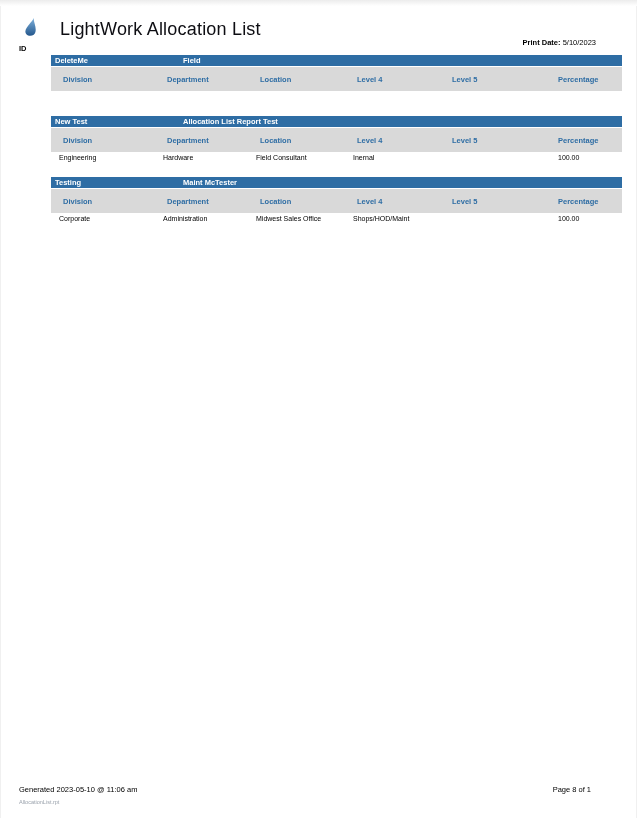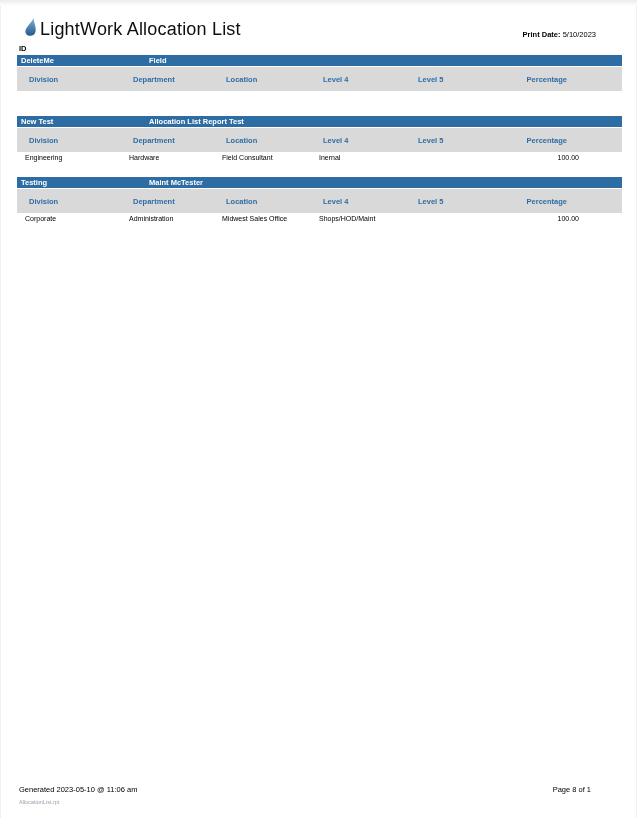--- a/index.html
+++ b/index.html
@@ -25,47 +25,47 @@
   .page {
     position: absolute; top: 6px; left: 0; right: 0; bottom: 0;
     background: #fff;
     border-left: 1px solid #f0f0f0;
     border-right: 1px solid #f0f0f0;
   }
 
   
   .title-row {
     position: absolute; top: 12px; left: 22px;
-    display: flex; align-items: center; gap: 4px;
+    display: flex; align-items: center; gap: 24px;
   }
   .logo { width: 13px; height: 22px; display: inline-block; }
   .report-title {
     font-size: 18px;
     color: #0d0d12;
     letter-spacing: 0.2px;
   }
   .print-date {
-    position: absolute; top: 24px; right: 40px;
+    position: absolute; top: 32px; right: 40px;
     font-size: 7.5px;
     white-space: nowrap;
   }
   .print-date .lbl { font-weight: bold; }
 
   
   .id-desc-line {
     position: absolute; top: 38px; left: 18px; right: 16px;
     display: grid; grid-template-columns: 127px 1fr;
     font-size: 7.5px; font-weight: bold;
   }
 
   
   .sections {
     position: absolute; top: 49px; left: 16px; width: 605px;
   }
-  .alloc-section { margin-bottom: 13px; }
+  .alloc-section { margin-bottom: 13px; margin-left: 34px; }
   .bar {
     height: 11px;
     background: var(--bar-blue);
     color: #ffffff;
     font-size: 7.5px; font-weight: bold;
     display: grid; grid-template-columns: 128px 1fr;
     align-items: center;
     padding-left: 4px;
     line-height: 11px;
   }

